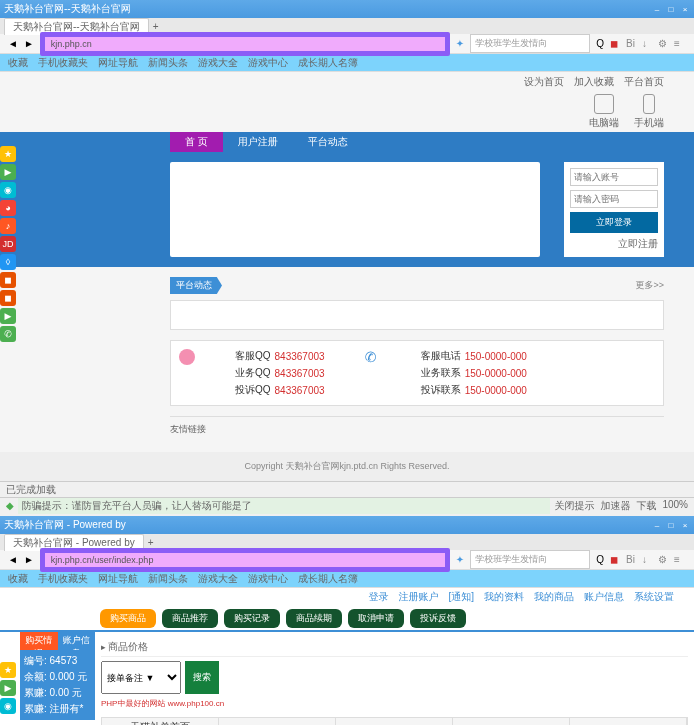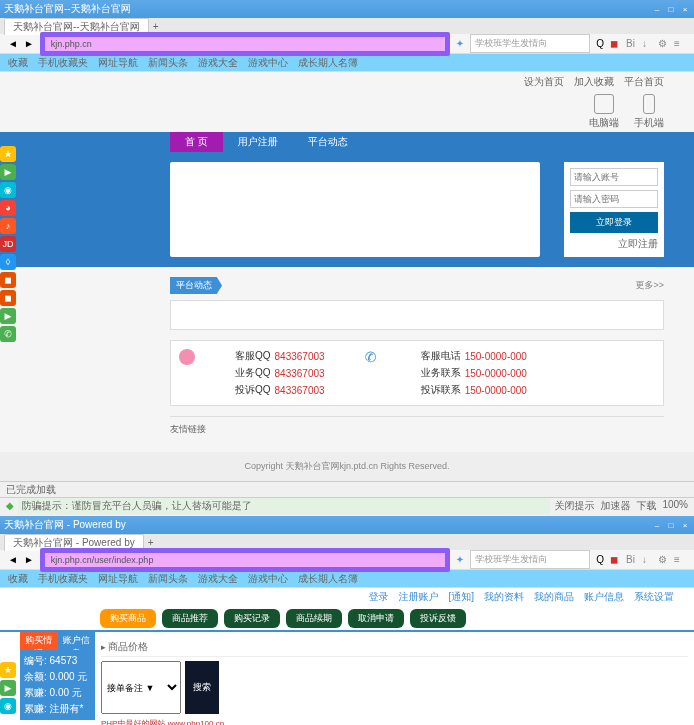--- a/index.html
+++ b/index.html
@@ -66,21 +66,21 @@
 .s2-left{width:75px;display:flex;flex-direction:column}
 .s2-left-tabs{display:flex;height:18px}
 .s2-left-tabs .lt{flex:1;text-align:center;padding:2px;font-size:9px;color:#fff;cursor:pointer}
 .s2-left-tabs .lt.active{background:#ff5722}
 .s2-left-tabs .lt:not(.active){background:#3d8fd6}
 .s2-left-info{background:#3d8fd6;color:#fff;padding:4px;font-size:8px;display:flex;flex-direction:column;gap:2px}
 .s2-right{flex:1;padding:6px}
 .s2-breadcrumb{font-size:9px;color:#666;padding:2px 0;border-bottom:1px solid #eee;margin-bottom:4px}
 .s2-search{display:flex;gap:4px;margin-bottom:4px}
 .s2-search select{font-size:9px;padding:1px;width:80px}
-.s2-search .sbtn{background:#0f172a;color:#fff;padding:20px 8px;font-size:9px;cursor:pointer}
+.s2-search .sbtn{background:#15803d;color:#fff;padding:10px 8px;font-size:9px;cursor:pointer}
 .s2-note{font-size:8px;color:#d32f2f;margin-bottom:8px}
 .s2-table{border:1px solid #ddd}
 .s2-table-head{background:#f5f5f5;display:flex;height:16px;font-size:9px;color:#333}
 .s2-table-head .th{flex:1;padding:2px 4px;border-right:1px solid #ddd;text-align:center}
 </style>
 </head>
 <body>
 
 <div class="screenshot">
   <div class="titlebar">

